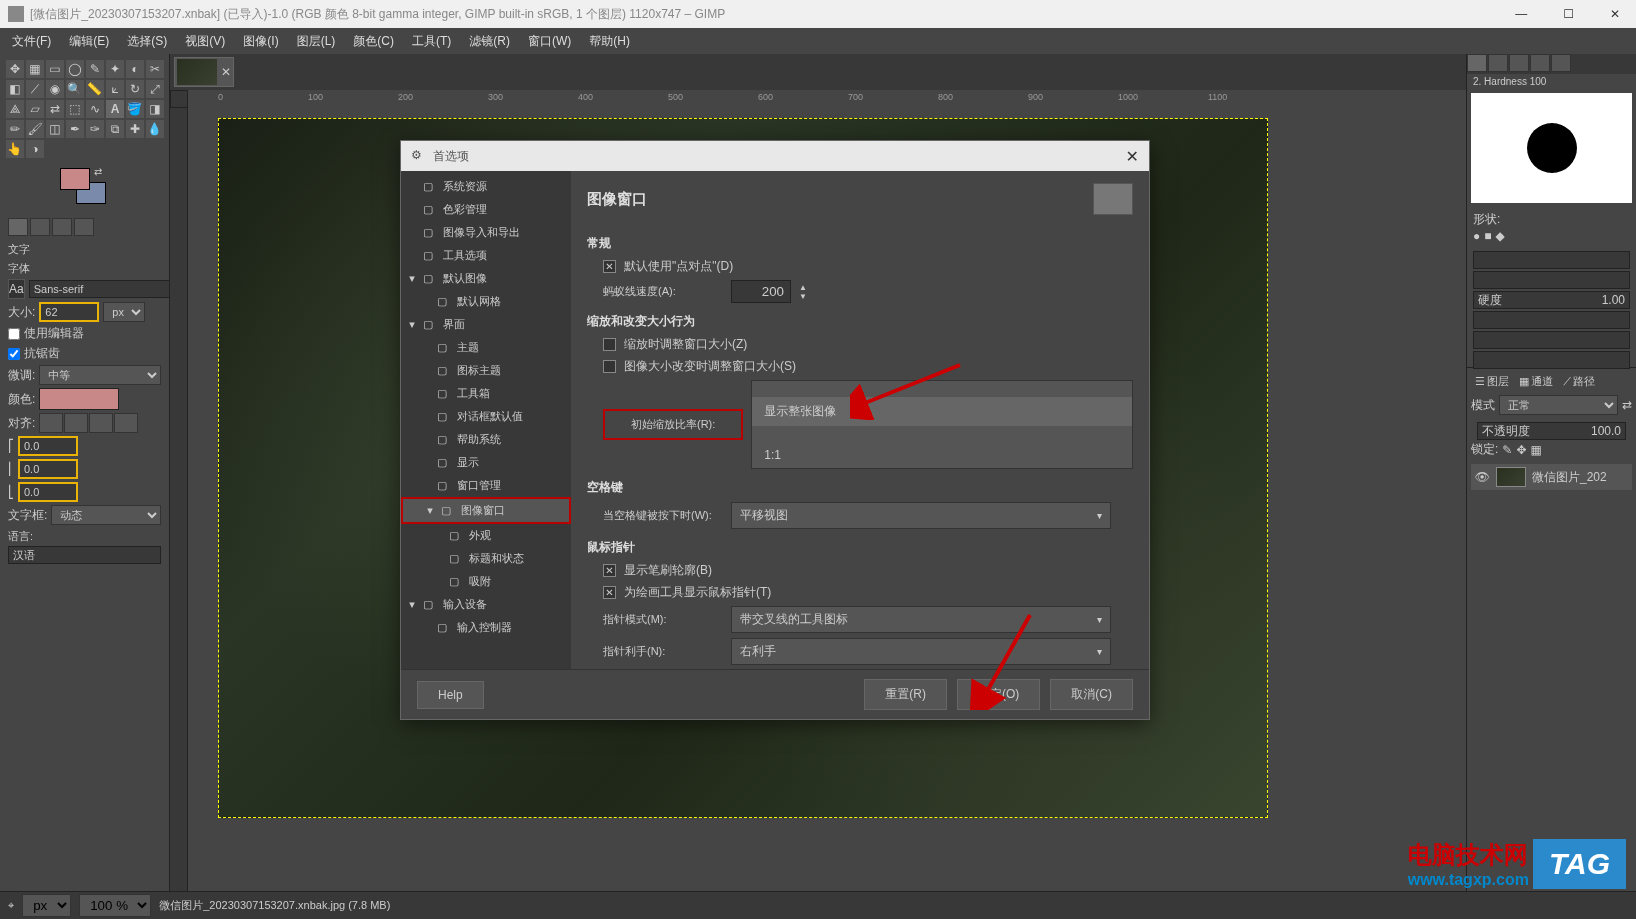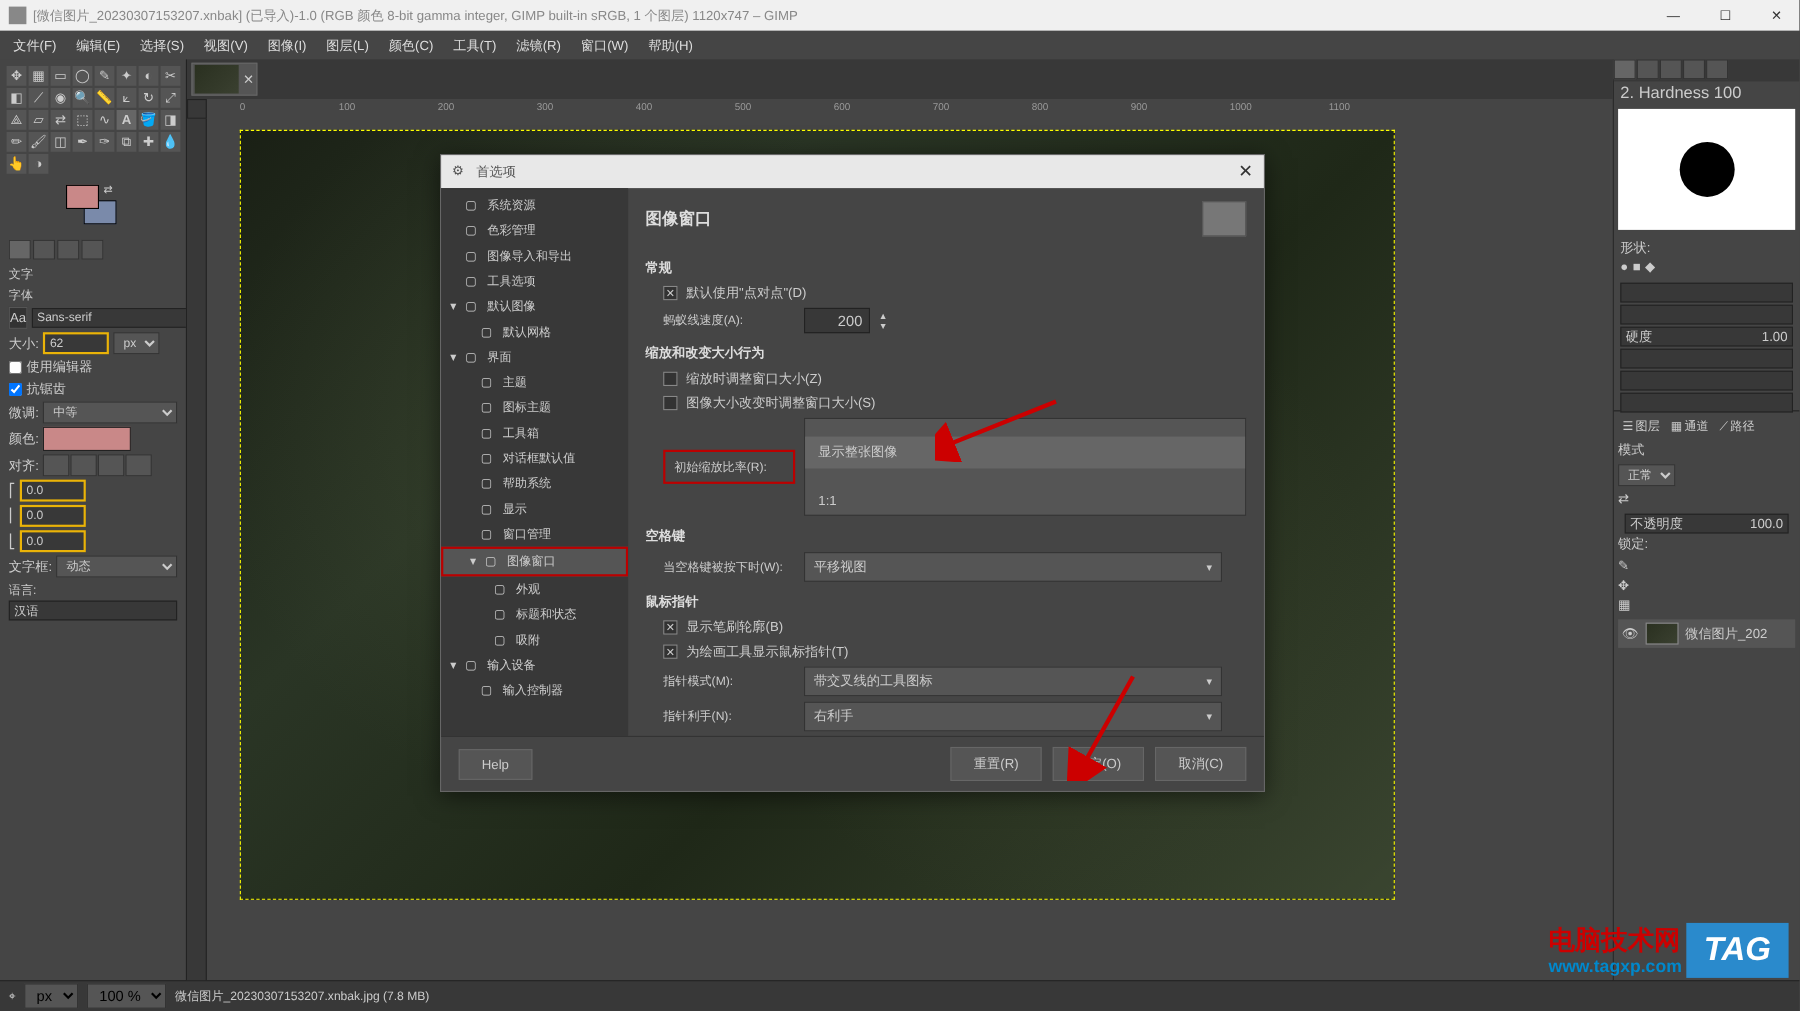--- a/index.html
+++ b/index.html
@@ -51,30 +51,30 @@
 .canvas-main { flex: 1; position: relative; overflow: hidden; }
 .canvas-img { position: absolute; left: 30px; top: 10px; width: 1050px; height: 700px; background: linear-gradient(135deg, #1a2015 0%, #2a3525 30%, #1f2818 60%, #3a4530 100%); border: 1px dashed #ff0; }
 .canvas-img::before { content: ''; position: absolute; inset: 0; background: radial-gradient(circle at 30% 40%, rgba(80,90,60,0.3), transparent 40%), radial-gradient(circle at 70% 60%, rgba(60,70,45,0.4), transparent 35%); }
 
 .right-panel { width: 170px; background: #454545; border-left: 1px solid #222; display: flex; flex-direction: column; }
 .rp-tabs { height: 20px; display: flex; gap: 1px; background: #383838; }
 .rp-tab { width: 20px; height: 18px; background: #555; border: 1px solid #333; }
 .rp-tab.active { background: #666; }
 .brush-preview { height: 110px; background: #fff; margin: 4px; display: flex; align-items: center; justify-content: center; }
 .brush-dot { width: 50px; height: 50px; background: #000; border-radius: 50%; }
-.brush-label { padding: 2px 6px; font-size: 15px; }
+.brush-label { padding: 2px 6px; font-size: 10px; }
 .shape-row { padding: 4px 6px; display: flex; align-items: flex-start; gap: 1px; flex-direction: column; }
 .shape-icons { display: flex; gap: 4px; }
 .slider-row { padding: 4px 6px; position: relative; height: 20px; }
 .slider-bg { background: #383838; height: 18px; border: 1px solid #222; display: flex; align-items: center; padding: 0 4px; justify-content: space-between; }
 
 .layers-section { flex: 1; border-top: 1px solid #222; padding: 4px; }
 .ls-tabs { display: flex; gap: 2px; margin-bottom: 4px; }
 .ls-tab { padding: 2px 4px; font-size: 11px; display: flex; align-items: center; gap: 2px; }
-.mode-row { display: flex; align-items: flex-start; gap: 4px; margin: 3px 0; flex-direction: column; }
+.mode-row { display: flex; align-items: center; gap: 4px; margin: 3px 0; }
 .layer-list { margin-top: 6px; }
 .layer-item { display: flex; align-items: center; gap: 6px; padding: 3px; background: #555; }
 .eye-icon { width: 16px; text-align: center; }
 .layer-thumb { width: 30px; height: 20px; background: linear-gradient(135deg, #2a3020, #3a4030); border: 1px solid #888; }
 
 .status-bar { height: 28px; background: #383838; border-top: 1px solid #222; display: flex; align-items: center; padding: 0 8px; gap: 8px; font-size: 11px; }
 .status-sel { background: #555; border: 1px solid #333; padding: 2px 6px; }
 
 
 .dialog { position: absolute; left: 400px; top: 140px; width: 750px; height: 580px; background: #454545; border: 1px solid #666; box-shadow: 0 4px 20px rgba(0,0,0,0.5); z-index: 100; }
@@ -91,21 +91,21 @@
 .tree-item .ticon { width: 14px; height: 14px; }
 .dlg-content { flex: 1; padding: 12px 16px; overflow-y: auto; }
 .dlg-header { display: flex; align-items: center; justify-content: space-between; margin-bottom: 12px; padding-bottom: 8px; }
 .dlg-header h2 { font-size: 15px; font-weight: bold; color: #ddd; }
 .dlg-header .himg { width: 40px; height: 32px; background: #777; border: 1px solid #555; }
 .section-title { font-weight: bold; font-size: 12px; color: #ddd; margin: 10px 0 6px; }
 .field-row { display: flex; align-items: center; margin: 5px 0 5px 16px; gap: 8px; }
 .field-row .cb { width: 13px; height: 13px; border: 1px solid #888; background: #333; display: inline-flex; align-items: center; justify-content: center; font-size: 10px; }
 .field-row .cb.checked::before { content: '✕'; color: #ccc; }
 .field-label { font-size: 11px; min-width: 120px; }
-.field-label.red-box { border: 2px solid #b00; padding: 6px 8px; }
+.field-label.red-box { border: 2px solid #b00; padding: 6px 26px; }
 .field-input { background: #383838; border: 1px solid #222; color: #ccc; padding: 3px 6px; width: 60px; text-align: right; }
 .field-combo { background: #555; border: 1px solid #333; color: #ccc; padding: 4px 8px; width: 380px; display: flex; justify-content: space-between; align-items: center; }
 .field-combo .arrow { font-size: 10px; }
 .dropdown-open { position: relative; }
 .dropdown-list { background: #555; border: 1px solid #333; }
 .dropdown-list .dd-item { padding: 6px 12px; margin-top: 16px; }
 .dropdown-list .dd-item.highlight { background: #666; }
 
 .dlg-footer { height: 50px; display: flex; align-items: center; padding: 0 16px; gap: 10px; border-top: 1px solid #333; }
 .dlg-btn { background: #555; border: 1px solid #666; color: #ccc; padding: 6px 20px; cursor: pointer; font-size: 12px; }

